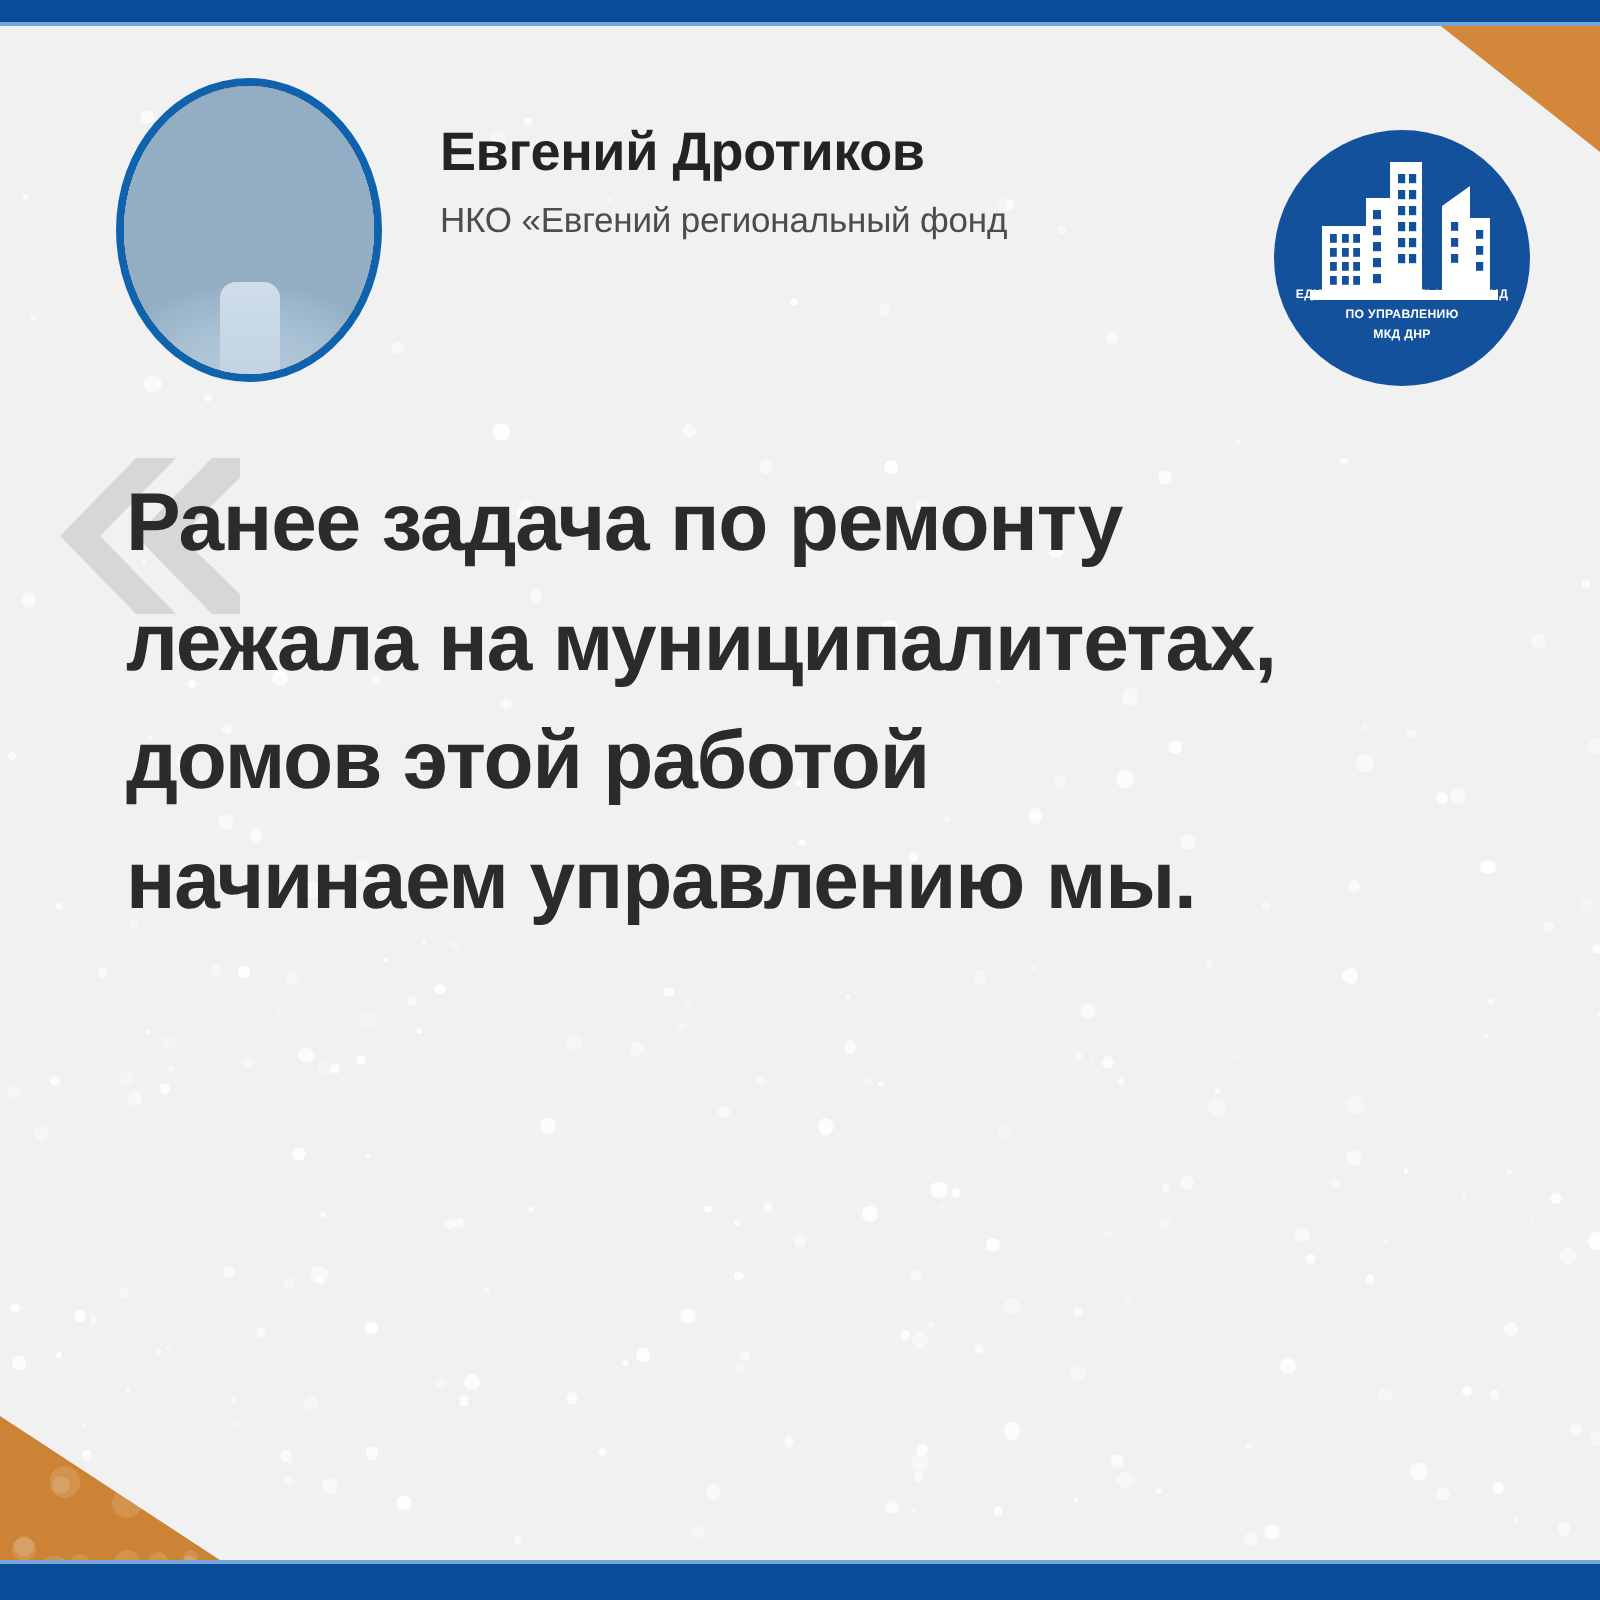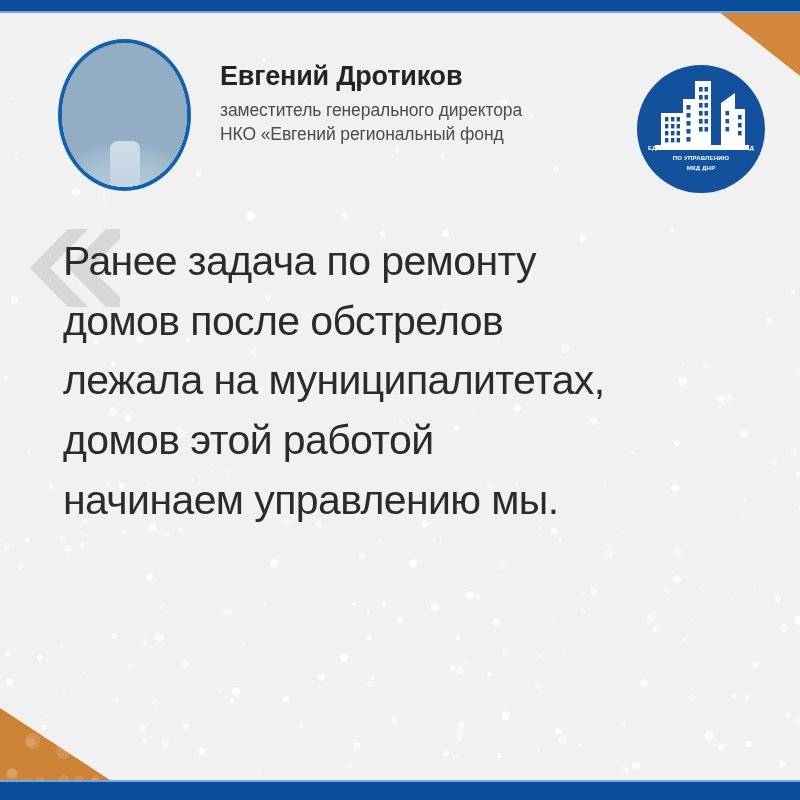--- a/index.html
+++ b/index.html
@@ -170,21 +170,21 @@
 
   
   .quote {
     position:absolute;
     left:63px; top:232px;
     width:700px;
     z-index:3;
   }
   .quote-line {
     font-size:41px;
-    font-weight:normal;
+    font-weight:bold;
     color:#2a2b2d;
     line-height:1.455;
     letter-spacing:-0.6px;
     white-space:nowrap;
   }
 </style>
 </head>
 <body>
 
 <div class="card">
@@ -490,21 +490,20 @@
 
   <div class="header">
 
     <div class="avatar">
       <div class="photo"></div>
     </div>
 
     <div class="who">
       <div class="who-name">Евгений Дротиков</div>
       <div class="who-role">
-        <div>заместитель генерального директора</div>
         <div>НКО «Евгений региональный фонд</div>
       </div>
     </div>
 
     <div class="logo">
       <svg viewBox="0 0 128 128">
         <g fill="#ffffff">
 
           <rect x="24" y="48" width="22" height="36"></rect>
 
@@ -572,19 +571,18 @@
     <svg width="92" height="78" viewBox="0 0 92 78">
       <g fill="#d6d7d9">
         <path d="M40 0 L60 0 L22 39 L60 78 L40 78 L2 39 Z"></path>
         <path d="M78 0 L92 0 L92 10 L62 39 L92 68 L92 78 L78 78 L40 39 Z"></path>
       </g>
     </svg>
   </div>
 
   <div class="quote">
     <div class="quote-line">Ранее задача по ремонту</div>
-    <div class="quote-line">домов после обстрелов</div>
     <div class="quote-line">лежала на муниципалитетах,</div>
     <div class="quote-line">домов этой работой</div>
     <div class="quote-line">начинаем управлению мы.</div>
   </div>
 
 </div>
 
 </body></html>

